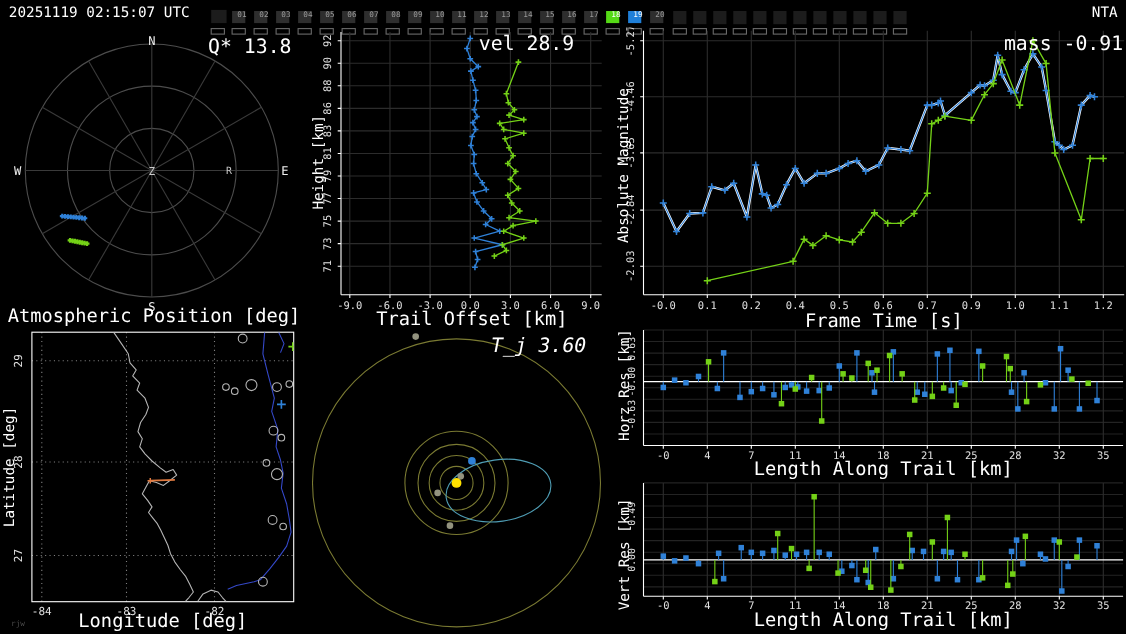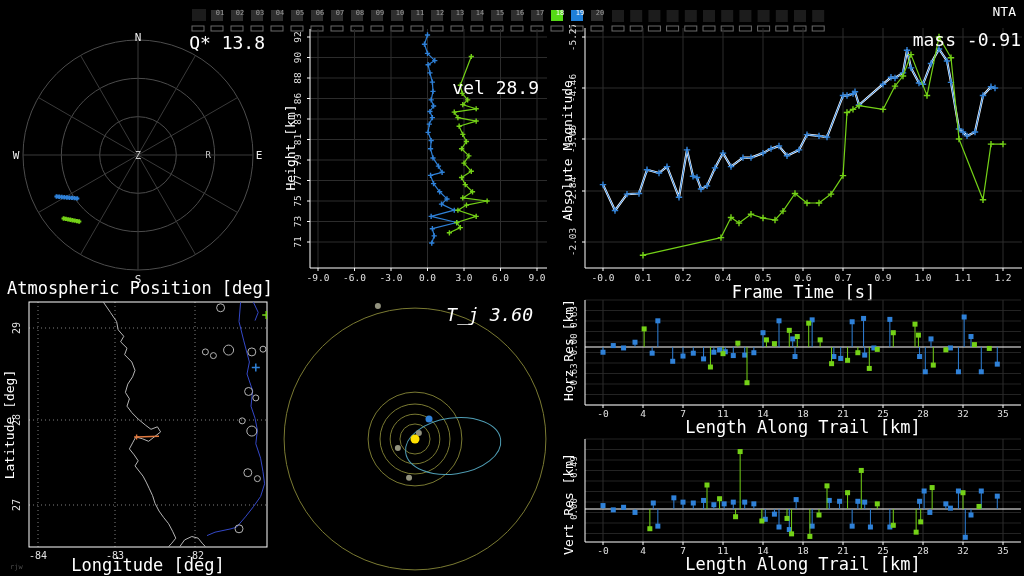--- a/index.html
+++ b/index.html
@@ -102,20 +102,21 @@
         <rect x="666.6" y="26" width="12" height="5" fill="none" stroke="#6a6a6a" stroke-width="1"></rect>
         <rect x="684.8" y="26" width="12" height="5" fill="none" stroke="#6a6a6a" stroke-width="1"></rect>
         <rect x="703" y="26" width="12" height="5" fill="none" stroke="#6a6a6a" stroke-width="1"></rect>
         <rect x="721.2" y="26" width="12" height="5" fill="none" stroke="#6a6a6a" stroke-width="1"></rect>
         <rect x="739.4" y="26" width="12" height="5" fill="none" stroke="#6a6a6a" stroke-width="1"></rect>
         <rect x="757.6" y="26" width="12" height="5" fill="none" stroke="#6a6a6a" stroke-width="1"></rect>
         <rect x="775.8" y="26" width="12" height="5" fill="none" stroke="#6a6a6a" stroke-width="1"></rect>
         <rect x="794" y="26" width="12" height="5" fill="none" stroke="#6a6a6a" stroke-width="1"></rect>
         <rect x="812.2" y="26" width="12" height="5" fill="none" stroke="#6a6a6a" stroke-width="1"></rect>
       </svg>
+    <div class="hdrtxt" style="left:8px;">20251119 02:15:07 UTC</div>
     <div class="hdrtxt" style="right:8px;">NTA</div>
   </div>
 
   <div class="panel" style="left:0;top:25px;width:280px;height:271px;">
     <svg id="svg-polar" width="280" height="271" viewBox="0 0 280 271">
         <circle cx="138" cy="130" r="38.333333333333336" fill="none" stroke="#4c4c4c" stroke-width="1"></circle>
         <circle cx="138" cy="130" r="76.66666666666667" fill="none" stroke="#4c4c4c" stroke-width="1"></circle>
         <circle cx="138" cy="130" r="115" fill="none" stroke="#4c4c4c" stroke-width="1"></circle>
         <line x1="138" y1="15" x2="138" y2="245" stroke="#3a3a3a" stroke-width="1"></line>
         <line x1="195.5" y1="30.407078564789543" x2="80.5" y2="229.59292143521046" stroke="#3a3a3a" stroke-width="1"></line>
@@ -264,21 +265,22 @@
         <path d="M189.91666666666669 166.77499999999995H195.11666666666667M192.51666666666668 164.17499999999995V169.37499999999994" stroke="#74d117" stroke-width="1.4" fill="none"></path>
         <path d="M180.18333333333334 172.92500000000004H185.38333333333333M182.78333333333333 170.32500000000005V175.52500000000003" stroke="#74d117" stroke-width="1.4" fill="none"></path>
         <path d="M204.51666666666668 176H209.71666666666667M207.11666666666667 173.4V178.6" stroke="#74d117" stroke-width="1.4" fill="none"></path>
         <path d="M183.83333333333334 180.10000000000005H189.03333333333333M186.43333333333334 177.50000000000006V182.70000000000005" stroke="#74d117" stroke-width="1.4" fill="none"></path>
         <path d="M175.31666666666666 185.22500000000005H180.51666666666665M177.91666666666666 182.62500000000006V187.82500000000005" stroke="#74d117" stroke-width="1.4" fill="none"></path>
         <path d="M193.56666666666666 191.375H198.76666666666665M196.16666666666666 188.775V193.975" stroke="#74d117" stroke-width="1.4" fill="none"></path>
         <path d="M174.1 197.52499999999995H179.29999999999998M176.7 194.92499999999995V200.12499999999994" stroke="#74d117" stroke-width="1.4" fill="none"></path>
         <path d="M177.75 202.64999999999995H182.95M180.35 200.04999999999995V205.24999999999994" stroke="#74d117" stroke-width="1.4" fill="none"></path>
         <path d="M166.8 207.77499999999995H172M169.4 205.17499999999995V210.37499999999994" stroke="#74d117" stroke-width="1.4" fill="none"></path>
       </svg>
-    <div class="ann" style="right:21px;top:4px;margin-top:48px;">vel 28.9</div>
+    <div class="ann" style="right:38px;top:4px;">vel 28.9</div>
+    <div class="title" style="left:9px;top:255px;width:280px;">Trail Offset [km]</div>
     <div class="ylab" style="left:-70px;top:115px;width:160px;height:15px;">Height [km]</div>
   </div>
 
   <div class="panel" style="left:560px;top:25px;width:464px;height:271px;">
     <svg id="svg-mag" width="464" height="271" viewBox="0 0 464 271">
         <line x1="43" y1="3" x2="43" y2="243" stroke="#2c2c2c" stroke-width="1"></line>
         <line x1="83" y1="3" x2="83" y2="243" stroke="#2c2c2c" stroke-width="1"></line>
         <line x1="123" y1="3" x2="123" y2="243" stroke="#2c2c2c" stroke-width="1"></line>
         <line x1="163" y1="3" x2="163" y2="243" stroke="#2c2c2c" stroke-width="1"></line>
         <line x1="203" y1="3" x2="203" y2="243" stroke="#2c2c2c" stroke-width="1"></line>

